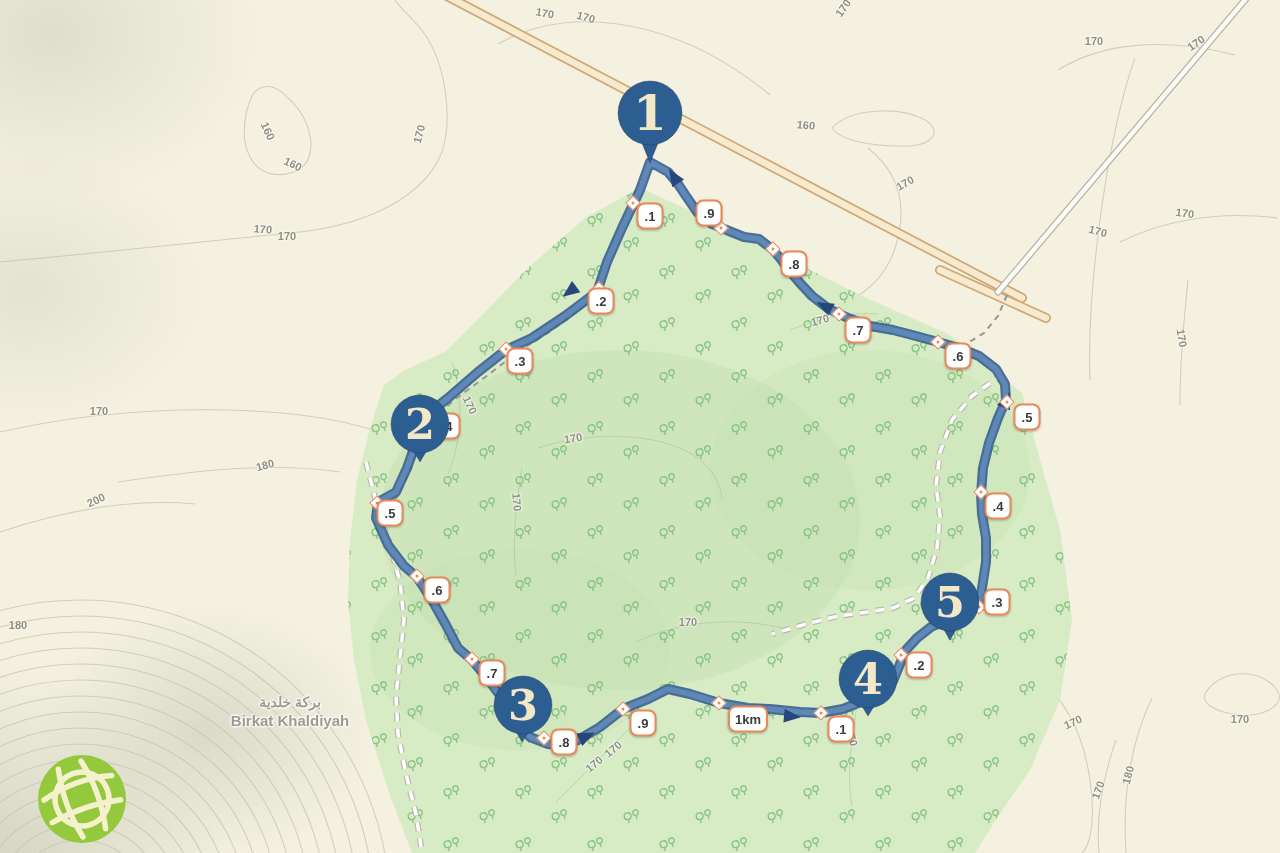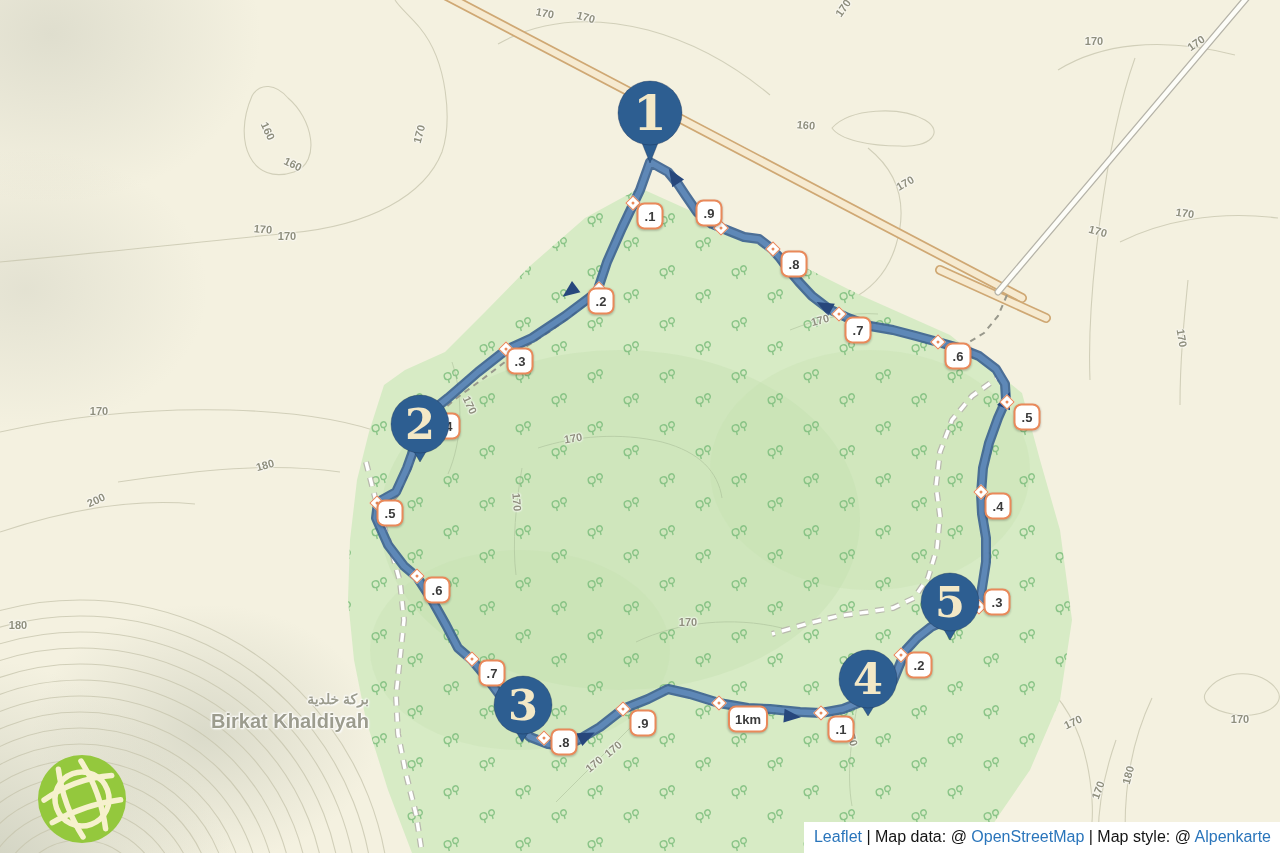--- a/index.html
+++ b/index.html
@@ -18,25 +18,25 @@
   }
   svg.layer{position:absolute;left:0;top:0;z-index:2;}
   #pins-svg{z-index:5;}
   .labels{position:absolute;inset:0;z-index:3;pointer-events:none;}
   .badges{position:absolute;inset:0;z-index:4;pointer-events:none;}
   .contour-label{
     position:absolute;transform:translate(-50%,-50%);
     font-size:11px;font-weight:bold;color:var(--contour-label,#8f8f7d);
     text-shadow:0 0 2px #fff,0 0 2px #fff,0 0 3px #fff;white-space:nowrap;
   }
-  .place-label{position:absolute;transform:translate(-50%,-50%);text-align:right;
+  .place-label{position:absolute;transform:translate(-50%,-50%);text-align:center;
     color:var(--place-label,#9c9c8e);
     text-shadow:0 0 2px #fff,0 0 3px #fff,1px 1px 2px #fff,-1px -1px 2px #fff;}
   .place-label .ar{font-size:14px;font-weight:bold;display:block;line-height:1.25;}
-  .place-label .en{font-size:20px;font-weight:bold;display:block;line-height:1.2;}
+  .place-label .en{font-size:15px;font-weight:bold;display:block;line-height:1.2;}
   .badge{
     position:absolute;transform:translate(-50%,-50%);
     background:#fff;border:2.5px solid var(--badge-border,#e9895a);border-radius:8px;
     color:var(--badge-text,#3b3b3b);font-size:13px;font-weight:bold;line-height:1;
     padding:5px 5px;min-width:13px;text-align:center;
     box-shadow:0 1px 2px rgba(0,0,0,.18);
   }
   .anchor{
     position:absolute;width:9px;height:9px;background:#fff;
     border:1.5px solid var(--badge-border,#e9895a);
@@ -279,14 +279,13 @@
     <circle cx="46" cy="46" r="44" fill="#94c83d"></circle>
     <g transform="rotate(-20 46 46)" fill="none" stroke="#f6f1cd" stroke-width="5.5" stroke-linecap="round">
       <circle cx="46" cy="46" r="27"></circle>
       <path d="M 10,34 Q 46,24 82,34"></path>
       <path d="M 10,58 Q 46,52 82,60"></path>
       <path d="M 34,10 Q 26,46 34,82"></path>
       <path d="M 58,10 Q 66,46 58,82"></path>
     </g>
   </svg>
 
-  <div class="attribution" id="attribution"><span class="link">Leaflet</span><span> | Map data: @ </span><span class="link">OpenStreetMap</span><span> | Map style: @ </span><span class="link">Alpenkarte</span></div>
 </div>
 
 </body></html>

